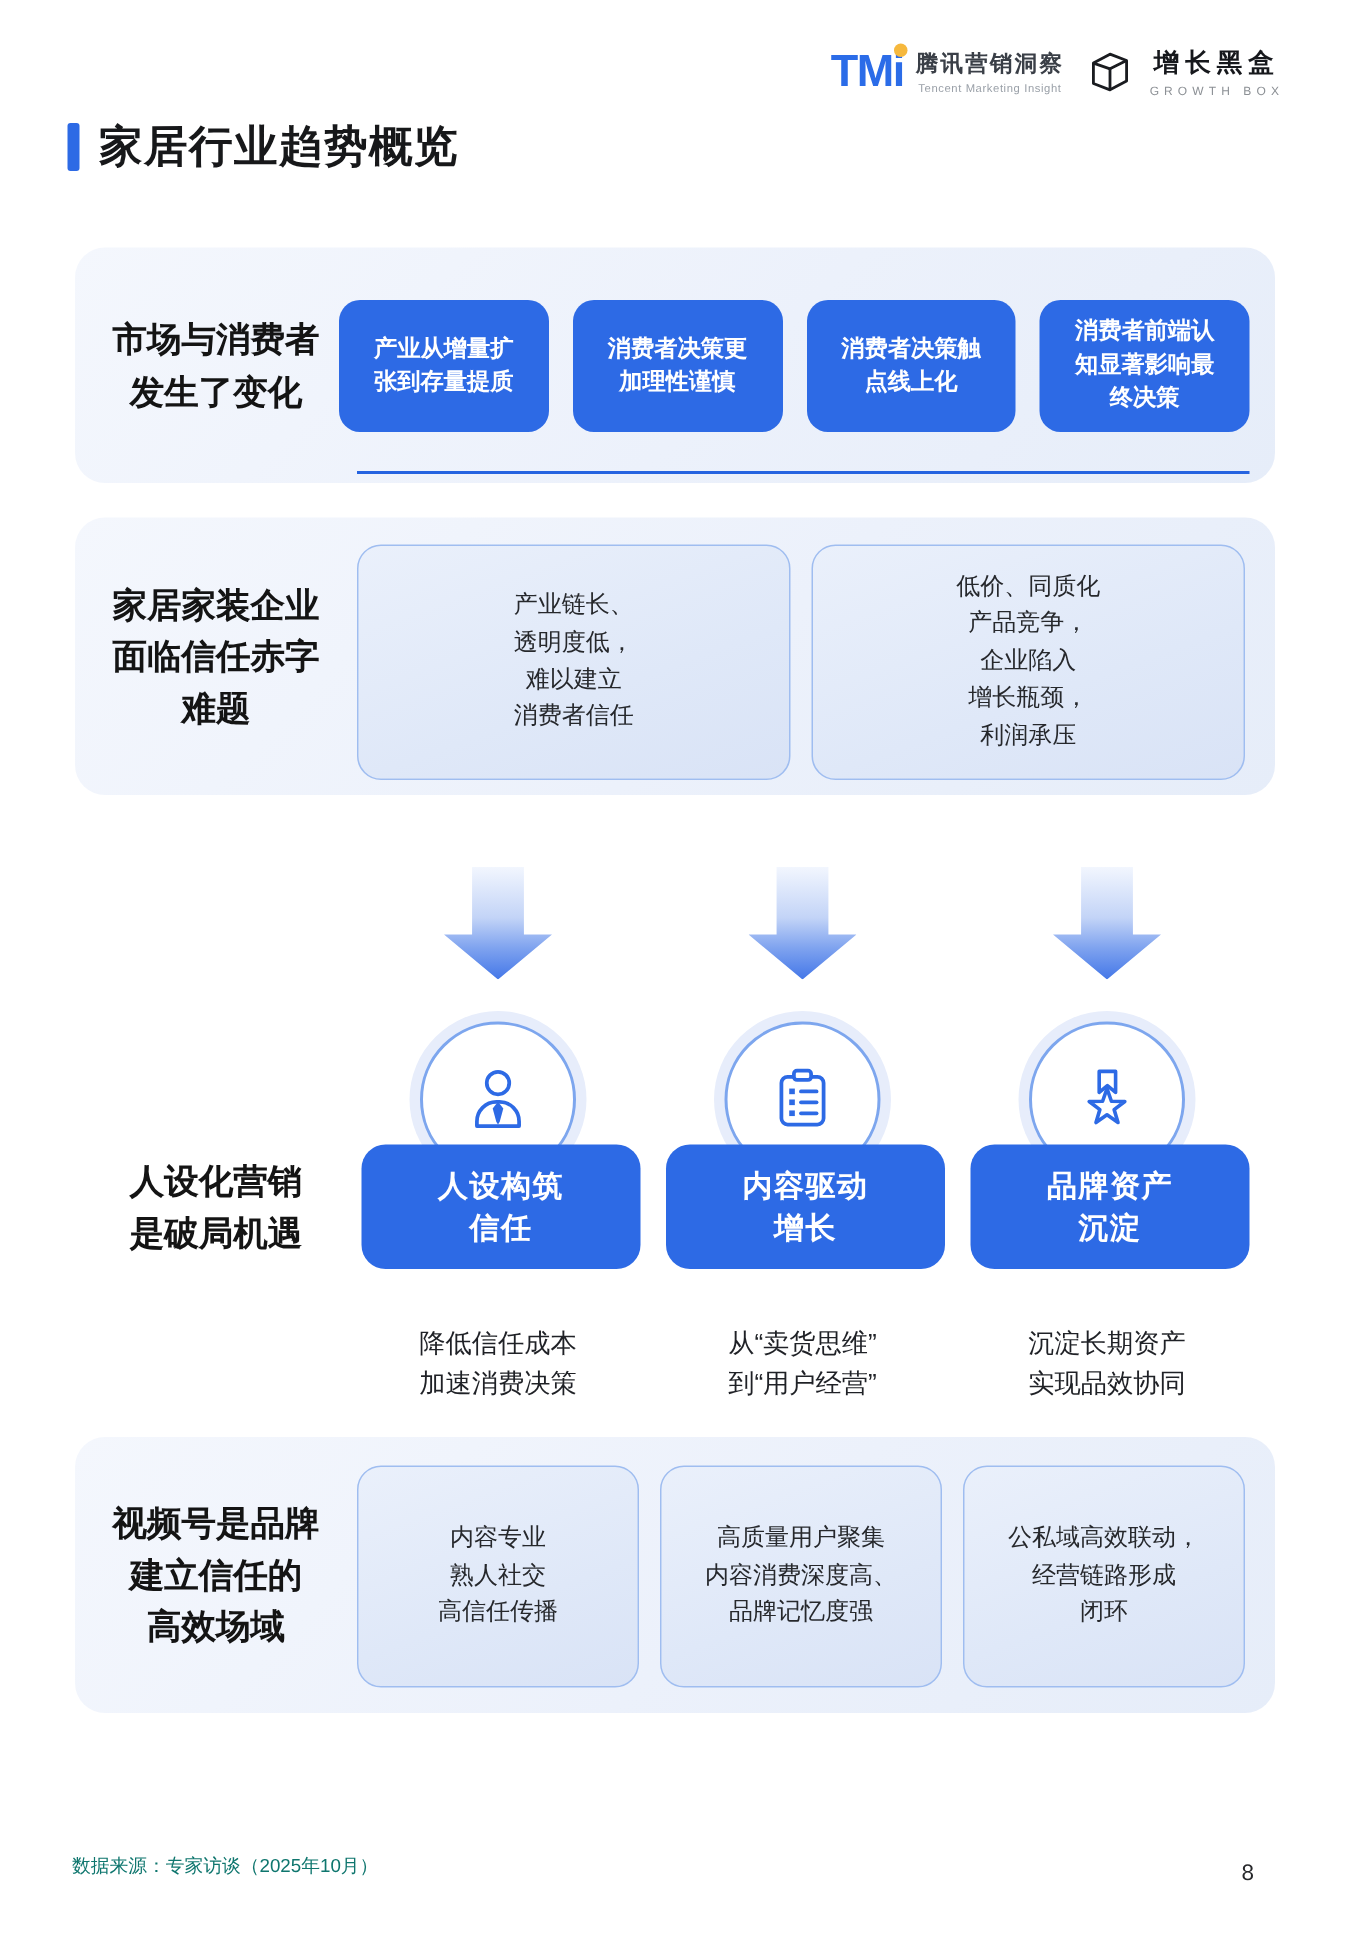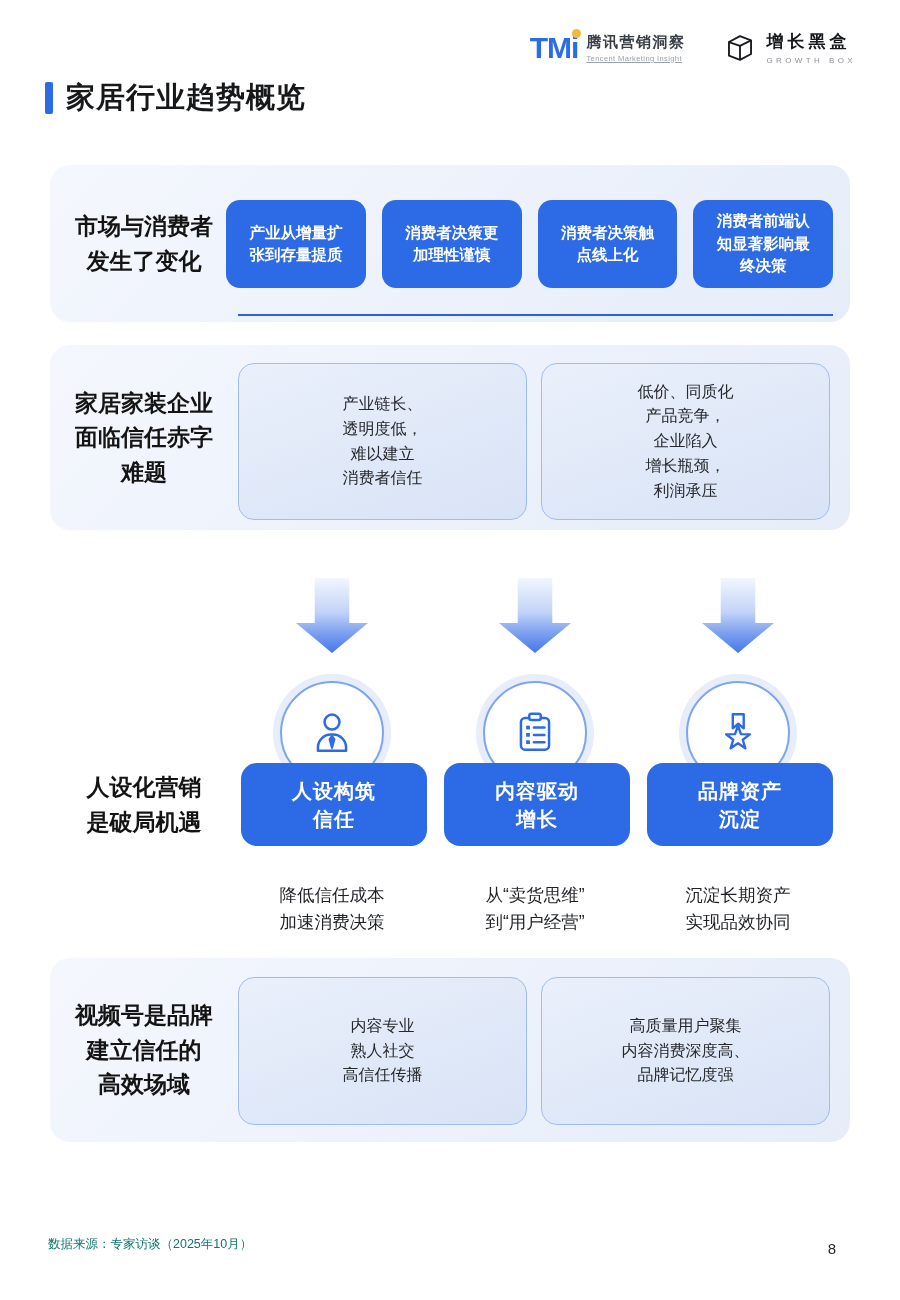--- a/index.html
+++ b/index.html
@@ -2,27 +2,27 @@
 <html><head>
 <meta charset="utf-8">
 <style>
   * { margin:0; padding:0; box-sizing:border-box; }
   html,body { background:#ffffff; }
   body { font-family:"Liberation Sans","DejaVu Sans",sans-serif; }
   .page { position:relative; width:900px; height:1300px; background:#ffffff; overflow:hidden; }
   .prewrap { white-space:pre-line; }
 
   
-  .logos { position:absolute; top:30px; right:44px; display:flex; align-items:center; gap:38px; }
+  .logos { position:absolute; top:30px; right:44px; display:flex; align-items:center; gap:14px;text-align:center; }
   .tmi { display:flex; align-items:center; gap:8px; }
   .tmi-mark { position:relative; font-weight:800; font-size:30px; letter-spacing:-1px; color:#2b6ce8; line-height:1; }
   .tmi-dot { position:absolute; top:-4px; right:-3px; width:9px; height:9px; border-radius:50%; background:#f6b83d; }
   .logo-text-col { display:flex; flex-direction:column; justify-content:center; }
   .tmi-cn { font-size:15px; font-weight:700; color:#3a3f47; letter-spacing:1.5px; }
-  .tmi-en { font-size:7.5px; color:#9aa0a8; letter-spacing:0.4px; margin-top:2px;text-decoration:underline; }
+  .tmi-en { font-size:7.5px; color:#9aa0a8; letter-spacing:0.4px; margin-top:2px; }
   .gb { display:flex; align-items:center; gap:9px; }
   .gb-cn { font-size:17px; font-weight:700; color:#16181c; letter-spacing:4px; }
   .gb-en { font-size:8px; color:#8c9095; letter-spacing:3.4px; margin-top:3px; }
 
   
   .title-row { position:absolute; left:45px; top:78px; display:flex; align-items:center; gap:13px; }
   .title-bar { width:8px; height:32px; border-radius:2px; background:#2d6ae5; }
   .page-title { font-size:29px; font-weight:800; color:#17181a; letter-spacing:1px; }
 
   
@@ -205,19 +205,22 @@
     <div class="sec-label prewrap">视频号是品牌
 建立信任的
 高效场域</div>
     <div class="card-row">
       <div class="card prewrap">内容专业
 熟人社交
 高信任传播</div>
       <div class="card prewrap">高质量用户聚集
 内容消费深度高、
 品牌记忆度强</div>
+      <div class="card prewrap">公私域高效联动，
+经营链路形成
+闭环</div>
     </div>
   </section>
 
   <div class="source-note">数据来源：专家访谈（2025年10月）</div>
   <div class="page-number">8</div>
 
 </div>
 
 </body></html>

